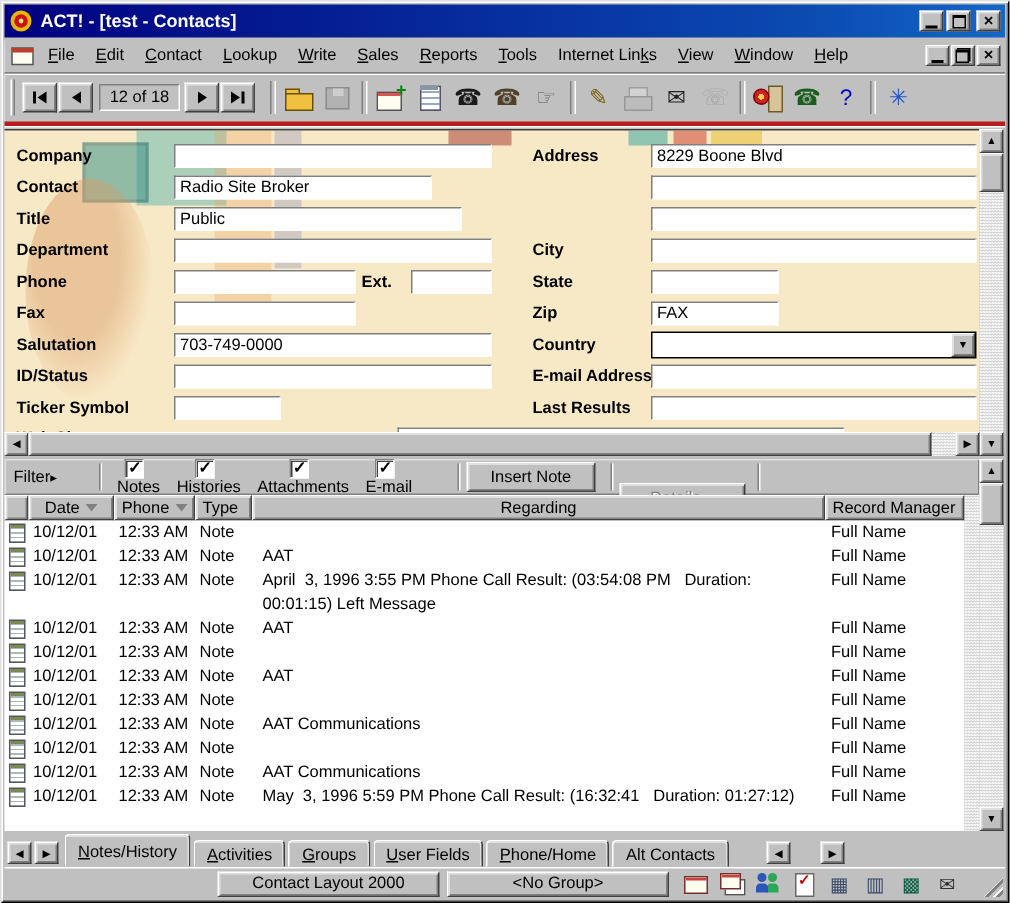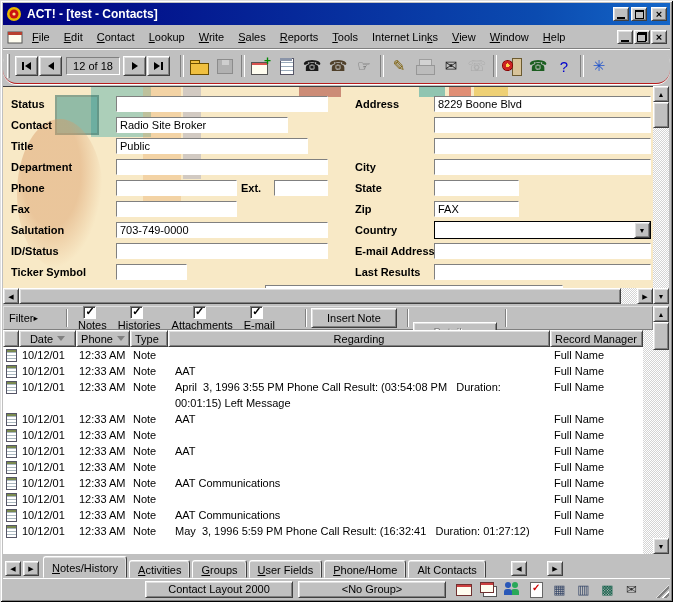--- a/index.html
+++ b/index.html
@@ -28,21 +28,21 @@
 
   
   .menubar { position:absolute; left:3px; top:26px; right:3px; height:23px; display:flex; align-items:center;
     border-bottom:1px solid #808080; box-shadow:0 1px 0 #fff; padding-left:4px; }
   .menu-item { padding:4px 7px; white-space:nowrap; }
   .mdi-ctrls { margin-left:auto; display:flex; margin-right:3px; }
   .mdi-btn { width:16px; height:14px; margin-left:1px; display:flex; align-items:center; justify-content:center; }
 
   
   .toolbar { position:absolute; left:3px; top:49px; right:3px; height:35px; display:flex; align-items:center;
-    padding-left:4px; border-bottom:1px solid #b91c1c; box-shadow:0 1px 0 #fff;border-radius:14px; }
+    padding-left:4px; border-bottom:3px solid #b91c1c; box-shadow:0 1px 0 #fff; }
   .tgrip { width:3px; height:24px; border-left:1px solid #fff; border-right:1px solid #808080; margin-right:5px; }
   .navbtn { width:23px; height:20px; display:flex; align-items:center; justify-content:center; gap:1px; margin-right:1px; }
   .tri-l { width:0; height:0; border-top:4px solid transparent; border-bottom:4px solid transparent; border-right:6px solid #000; }
   .tri-r { width:0; height:0; border-top:4px solid transparent; border-bottom:4px solid transparent; border-left:6px solid #000; }
   .nbar { width:2px; height:8px; background:#000; }
   .pos-box { width:54px; height:18px; margin:0 3px; display:flex; align-items:center; justify-content:center; }
   .tbtn { width:26px; height:26px; display:flex; align-items:center; justify-content:center; position:relative; }
   .tbtn.sep-before { margin-left:9px; }
   .tbtn.sep-before::before { content:""; position:absolute; left:-6px; top:2px; bottom:2px; width:2px;
     border-left:1px solid #808080; border-right:1px solid #fff; }
@@ -269,21 +269,21 @@
     <div class="art" style="left:88px;top:0;width:60px;height:50px;background:#4fb0a8;opacity:.45"></div>
     <div class="art" style="left:140px;top:0;width:38px;height:118px;background:#e8a25a;opacity:.30"></div>
     <div class="art" style="left:180px;top:0;width:18px;height:92px;background:#7a86b8;opacity:.30"></div>
     <div class="art" style="left:52px;top:8px;width:44px;height:40px;background:#2f8f88;border:2px solid #1f6058;opacity:.5"></div>
     <div class="art" style="left:14px;top:32px;width:86px;height:150px;background:radial-gradient(ellipse at 40% 35%, #d99a66 0 40%, #0000 70%);opacity:.45;border-radius:50%"></div>
     <div class="art" style="left:296px;top:0;width:42px;height:10px;background:#a03028;opacity:.5"></div>
     <div class="art" style="left:416px;top:0;width:26px;height:10px;background:#3aa8a0;opacity:.55"></div>
     <div class="art" style="left:446px;top:0;width:22px;height:10px;background:#cc4433;opacity:.55"></div>
     <div class="art" style="left:471px;top:0;width:34px;height:10px;background:#e8c040;opacity:.6"></div>
 
-    <span class="flabel" style="left:8px;top:11px">Status</span>
+    <span class="flabel" style="left:8px;top:11px">Company</span>
     <div class="finput" style="left:113px;top:9px;width:212px"></div>
     <span class="flabel" style="left:8px;top:32px">Contact</span>
     <div class="finput" style="left:113px;top:30px;width:172px">Radio Site Broker</div>
     <span class="flabel" style="left:8px;top:53px">Title</span>
     <div class="finput" style="left:113px;top:51px;width:192px">Public</div>
     <span class="flabel" style="left:8px;top:74px">Department</span>
     <div class="finput" style="left:113px;top:72px;width:212px"></div>
     <span class="flabel" style="left:8px;top:95px">Phone</span>
     <div class="finput" style="left:113px;top:93px;width:121px"></div>
     <span class="flabel" style="left:238px;top:95px">Ext.</span>

